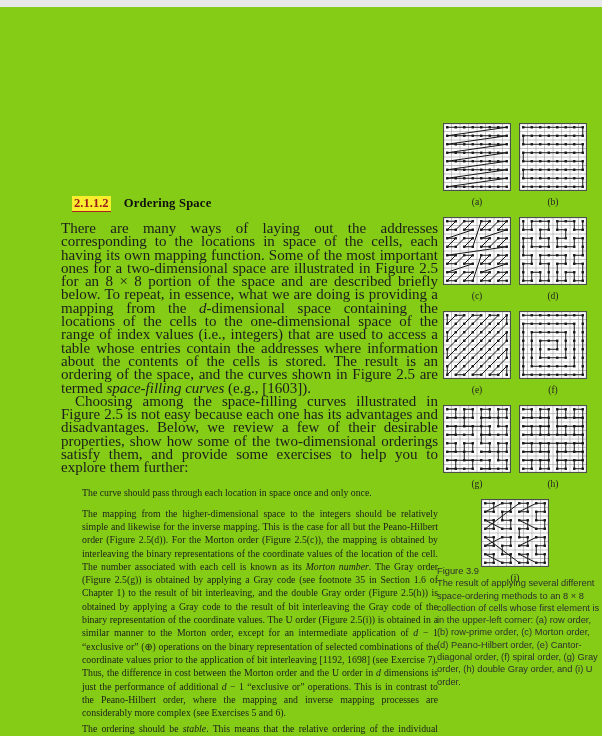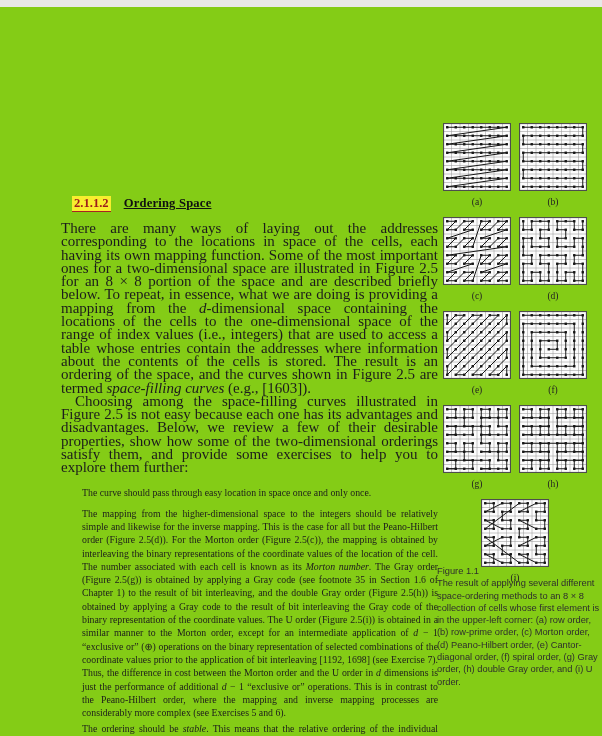--- a/index.html
+++ b/index.html
@@ -3,21 +3,21 @@
 <meta charset="utf-8">
 <style>
   html,body{margin:0;padding:0;background:#e8e8e8;}
   .page{position:relative;width:602px;height:736px;background:#84cc16;overflow:hidden;
         font-family:"Liberation Serif",serif;color:#1c1c1c;margin:7px auto;}
 
   
   .textcol{position:absolute;left:61px;top:189px;width:377px;}
   .heading{margin:0 0 10px 11px;font-size:12.6px;font-weight:bold;display:flex;align-items:baseline;gap:13px;}
   .sec-num{background:#f8ee2e;color:#9e1b1b;padding:0 2px;border-bottom:1.6px solid #a82222;}
-  .sec-title{color:#101010;letter-spacing:.2px;text-decoration:underline;}
+  .sec-title{color:#101010;letter-spacing:.2px;}
   p.body{font-size:15px;line-height:13.3px;text-align:justify;margin:0;}
   p.p2{text-indent:14px;margin-top:0;}
   .blist{margin-top:11px;}
   .bullet{display:flex;margin-bottom:3px;}
   .bmark{flex:0 0 21px;}
   .bsq{width:4.2px;height:4.2px;background:#141414;margin:4.8px 0 0 2px;}
   .btext{flex:1;font-size:9.8px;line-height:13.3px;text-align:justify;}
   i{font-style:italic;}
   sup{font-size:6.8px;line-height:0;}
   .it{font-style:italic;}
@@ -48,21 +48,21 @@
       <span class="sec-num">2.1.1.2</span>
       <span class="sec-title">Ordering Space</span>
     </h2>
 
     <p class="body">There are many ways of laying out the addresses corresponding to the locations in space of the cells, each having its own mapping function. Some of the most important ones for a two-dimensional space are illustrated in Figure 2.5 for an 8 × 8 portion of the space and are described briefly below. To repeat, in essence, what we are doing is providing a mapping from the <i>d</i>-dimensional space containing the locations of the cells to the one-dimensional space of the range of index values (i.e., integers) that are used to access a table whose entries contain the addresses where information about the contents of the cells is stored. The result is an ordering of the space, and the curves shown in Figure 2.5 are termed <i>space-filling curves</i> (e.g., [1603]).</p>
     <p class="body p2">Choosing among the space-filling curves illustrated in Figure 2.5 is not easy because each one has its advantages and disadvantages. Below, we review a few of their desirable properties, show how some of the two-dimensional orderings satisfy them, and provide some exercises to help you to explore them further:</p>
 
     <div class="blist">
       <div class="bullet">
         <span class="bmark"><span class="bsq"></span></span>
-        <span class="btext">The curve should pass through easy location in space once and only once.</span>
+        <span class="btext">The curve should pass through each location in space once and only once.</span>
       </div>
       <div class="bullet">
         <span class="bmark"><span class="bsq"></span></span>
         <span class="btext">The mapping from the higher-dimensional space to the integers should be relatively simple and likewise for the inverse mapping. This is the case for all but the Peano-Hilbert order (Figure 2.5(d)). For the Morton order (Figure 2.5(c)), the mapping is obtained by interleaving the binary representations of the coordinate values of the location of the cell. The number associated with each cell is known as its <i>Morton number</i>. The Gray order (Figure 2.5(g)) is obtained by applying a Gray code (see footnote 35 in Section 1.6 of Chapter 1) to the result of bit interleaving, and the double Gray order (Figure 2.5(h)) is obtained by applying a Gray code to the result of bit interleaving the Gray code of the binary representation of the coordinate values. The U order (Figure 2.5(i)) is obtained in a similar manner to the Morton order, except for an intermediate application of <i>d</i> − 1 “exclusive or” (⊕) operations on the binary representation of selected combinations of the coordinate values prior to the application of bit interleaving [1192, 1698] (see Exercise 7). Thus, the difference in cost between the Morton order and the U order in <i>d</i> dimensions is just the performance of additional <i>d</i> − 1 “exclusive or” operations. This is in contrast to the Peano-Hilbert order, where the mapping and inverse mapping processes are considerably more complex (see Exercises 5 and 6).</span>
       </div>
       <div class="bullet">
         <span class="bmark"><span class="bsq"></span></span>
         <span class="btext">The ordering should be <i>stable</i>. This means that the relative ordering of the individual locations is preserved when the resolution is doubled (e.g., when the size of the two-dimensional space in which the cells are embedded grows from 8 × 8 to 16 × 16) or halved, assuming that the origin stays the same. The Morton, U, Gray, and double Gray orders are stable, while the row (Figure 2.5(a)), row-prime (Figure 2.5(b)), Cantor-diagonal (Figure 2.5(e)), and spiral (Figure 2.5(f)) orders are not stable (but see Exercises 1 and 2). The Peano-Hilbert order is also not stable, as can be seen by its definition (but see Exercise 3). In particular, in two dimensions, the Peano-Hilbert order of resolution <i>i</i> + 1 (i.e., a 2<sup class="it">i</sup> × 2<sup class="it">i</sup> image) is constructed by taking the Peano-Hilbert curve of resolution <i>i</i> and rotating the NW, NE, SE, and SW quadrants by 90</span>
       </div>
     </div>
@@ -713,17 +713,17 @@
             <rect x="11.55" y="54.05" width="2.4" height="2.4"></rect>
             <rect x="11.55" y="62.55" width="2.4" height="2.4"></rect>
             <rect x="3.05" y="62.55" width="2.4" height="2.4"></rect>
           </g>
           <polyline class="curve" points="4.25,4.25 12.75,4.25 12.75,12.75 4.25,12.75 21.25,4.25 29.75,4.25 29.75,12.75 21.25,12.75 21.25,21.25 29.75,21.25 29.75,29.75 21.25,29.75 4.25,21.25 12.75,21.25 12.75,29.75 4.25,29.75 38.25,4.25 46.75,4.25 46.75,12.75 38.25,12.75 55.25,4.25 63.75,4.25 63.75,12.75 55.25,12.75 55.25,21.25 63.75,21.25 63.75,29.75 55.25,29.75 38.25,21.25 46.75,21.25 46.75,29.75 38.25,29.75 38.25,38.25 46.75,38.25 46.75,46.75 38.25,46.75 55.25,38.25 63.75,38.25 63.75,46.75 55.25,46.75 55.25,55.25 63.75,55.25 63.75,63.75 55.25,63.75 38.25,55.25 46.75,55.25 46.75,63.75 38.25,63.75 4.25,38.25 12.75,38.25 12.75,46.75 4.25,46.75 21.25,38.25 29.75,38.25 29.75,46.75 21.25,46.75 21.25,55.25 29.75,55.25 29.75,63.75 21.25,63.75 4.25,55.25 12.75,55.25 12.75,63.75 4.25,63.75"></polyline>
           <rect class="gb" x="0.55" y="0.55" width="66.90" height="66.90"></rect>
         </svg><figcaption class="sublabel">(i)</figcaption></figure>
     </div>
 
   <div class="figcap">
-    <p class="fl">Figure 1.1</p>
+    <p class="fl">Figure 3.9</p>
     <p class="fl">The result of applying several different space-ordering methods to an 8 × 8 collection of cells whose first element is in the upper-left corner: (a) row order, (b) row-prime order, (c) Morton order, (d) Peano-Hilbert order, (e) Cantor-diagonal order, (f) spiral order, (g) Gray order, (h) double Gray order, and (i) U order.</p>
   </div>
 
 </div>
 
 </body></html>

